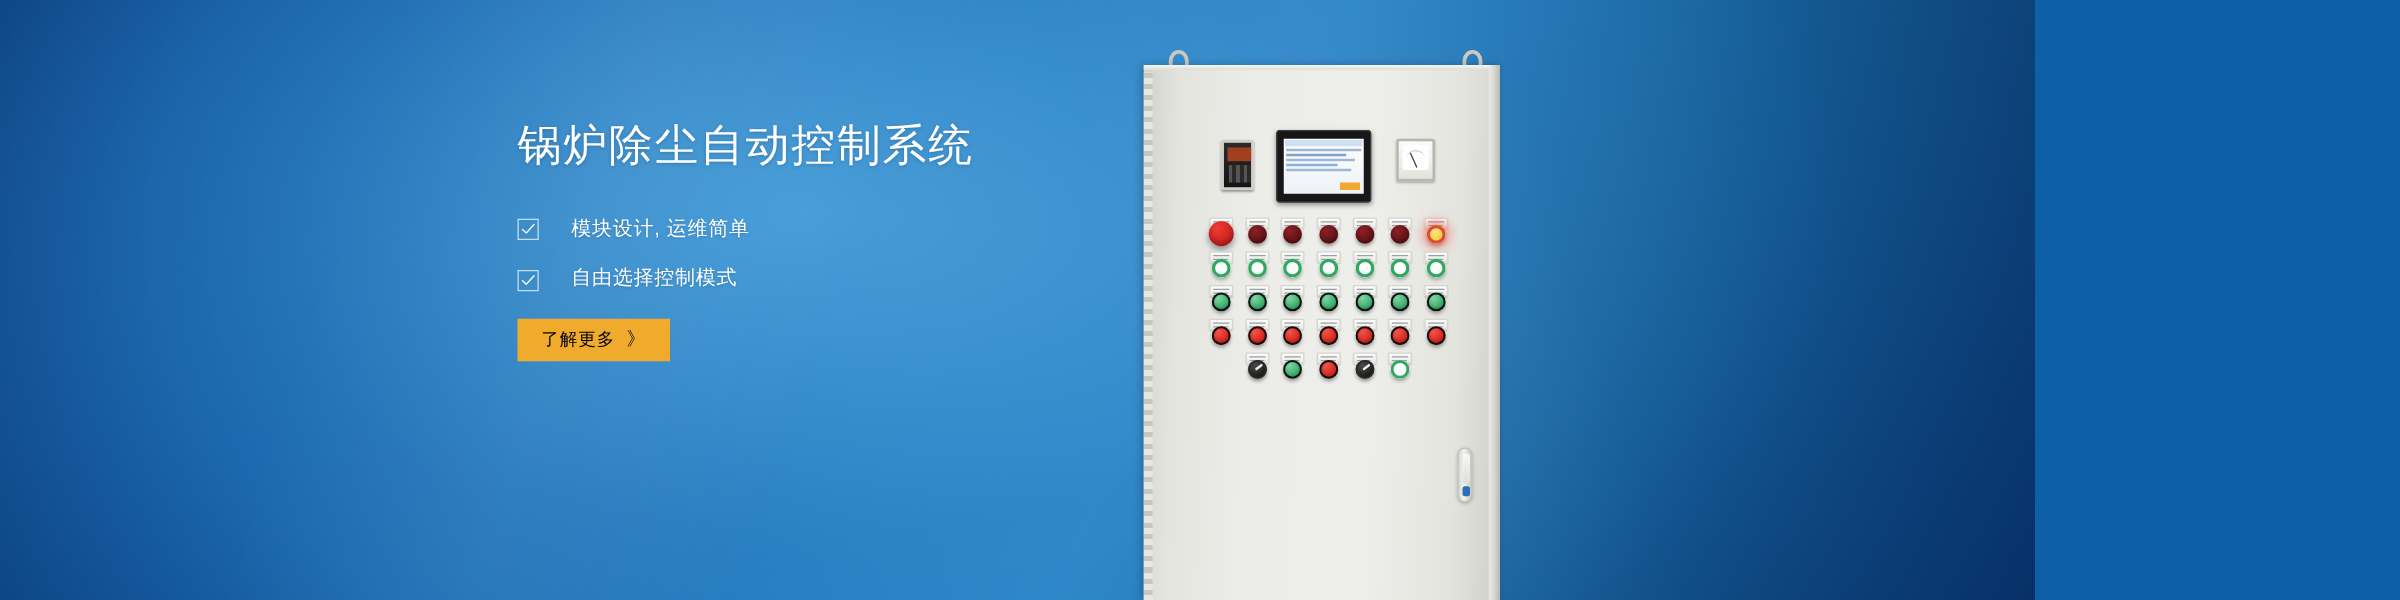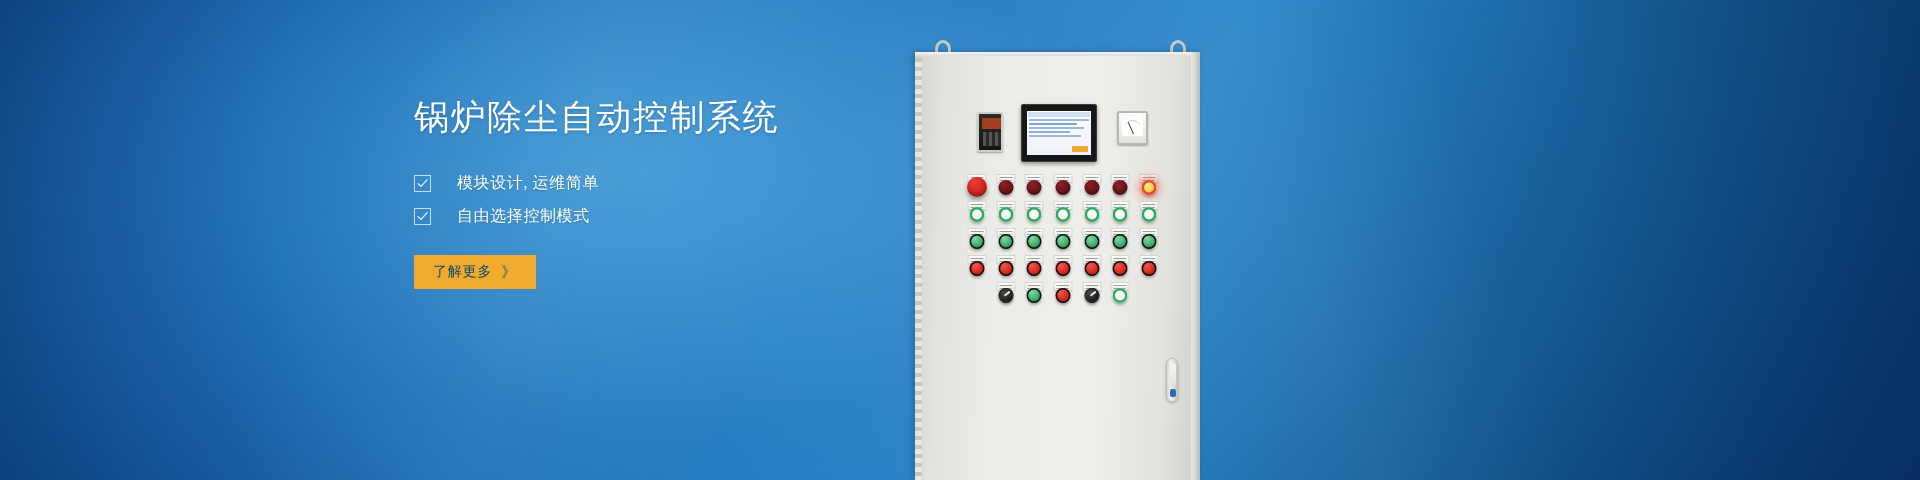--- a/index.html
+++ b/index.html
@@ -6,21 +6,21 @@
   * { margin:0; padding:0; box-sizing:border-box; }
   html,body { width:1920px; height:480px; overflow:hidden; }
   body {
     font-family:"Liberation Sans","DejaVu Sans",sans-serif;
     background:#0d5fa8;
   }
 
   
   #banner {
     position:relative;
-    width:1920px; height:480px;
+    width:1628px; height:480px;
     overflow:hidden;
     background:
       radial-gradient(ellipse 1100px 620px at 640px 170px, rgba(64,155,216,.95) 0%, rgba(44,131,198,.55) 42%, rgba(20,84,160,0) 76%),
       linear-gradient(118deg,#0a3f84 0%, #12579f 20%, #1f76bb 44%, #2a87c9 58%, #17639f 78%, #0a3c7e 100%);
   }
   
   .sheen {
     position:absolute; inset:0;
     background:
       linear-gradient(108deg, rgba(255,255,255,0) 18%, rgba(255,255,255,.045) 30%, rgba(255,255,255,0) 42%),
@@ -45,42 +45,41 @@
   }
 
   .features { margin-top:30px; }
   .feature {
     display:flex; align-items:center;
     height:33px; margin-bottom:0;
   }
   .feature + .feature { margin-top:0; }
   .feature { margin-bottom:0px; }
   .features .feature:nth-child(1){ margin-top:0; }
-  .features .feature:nth-child(2){ margin-top:0; }
+  .features .feature:nth-child(2){ margin-top:0;align-items:flex-end; }
 
   .cbox {
     width:17px; height:17px; flex:0 0 17px;
     border:1px solid rgba(255,255,255,.72);
     position:relative; margin-right:26px;
   }
   .cbox svg { position:absolute; left:1px; top:1px; }
   .feature-label {
     font-size:16px; color:#ffffff; letter-spacing:.6px;
     text-shadow:0 1px 2px rgba(0,30,70,.2);
     white-space:nowrap;
-    font-family:Liberation Serif, serif;
   }
 
   .cta {
     margin-top:22px;
     display:inline-flex; align-items:center; justify-content:center;
     gap:9px;
     width:122px; height:34px;
     background:#f0ab2d;
-    color:#0c4a6e; font-size:14px; letter-spacing:.8px;
+    color:#000000; font-size:14px; letter-spacing:.8px;
     border:none; cursor:pointer;
     text-decoration:none;
   }
   .cta .chev { font-size:15px; line-height:1; opacity:.95; }
 
   
   #cab-wrap {
     position:absolute; left:915px; top:52px;
     width:285px; height:428px;
   }

